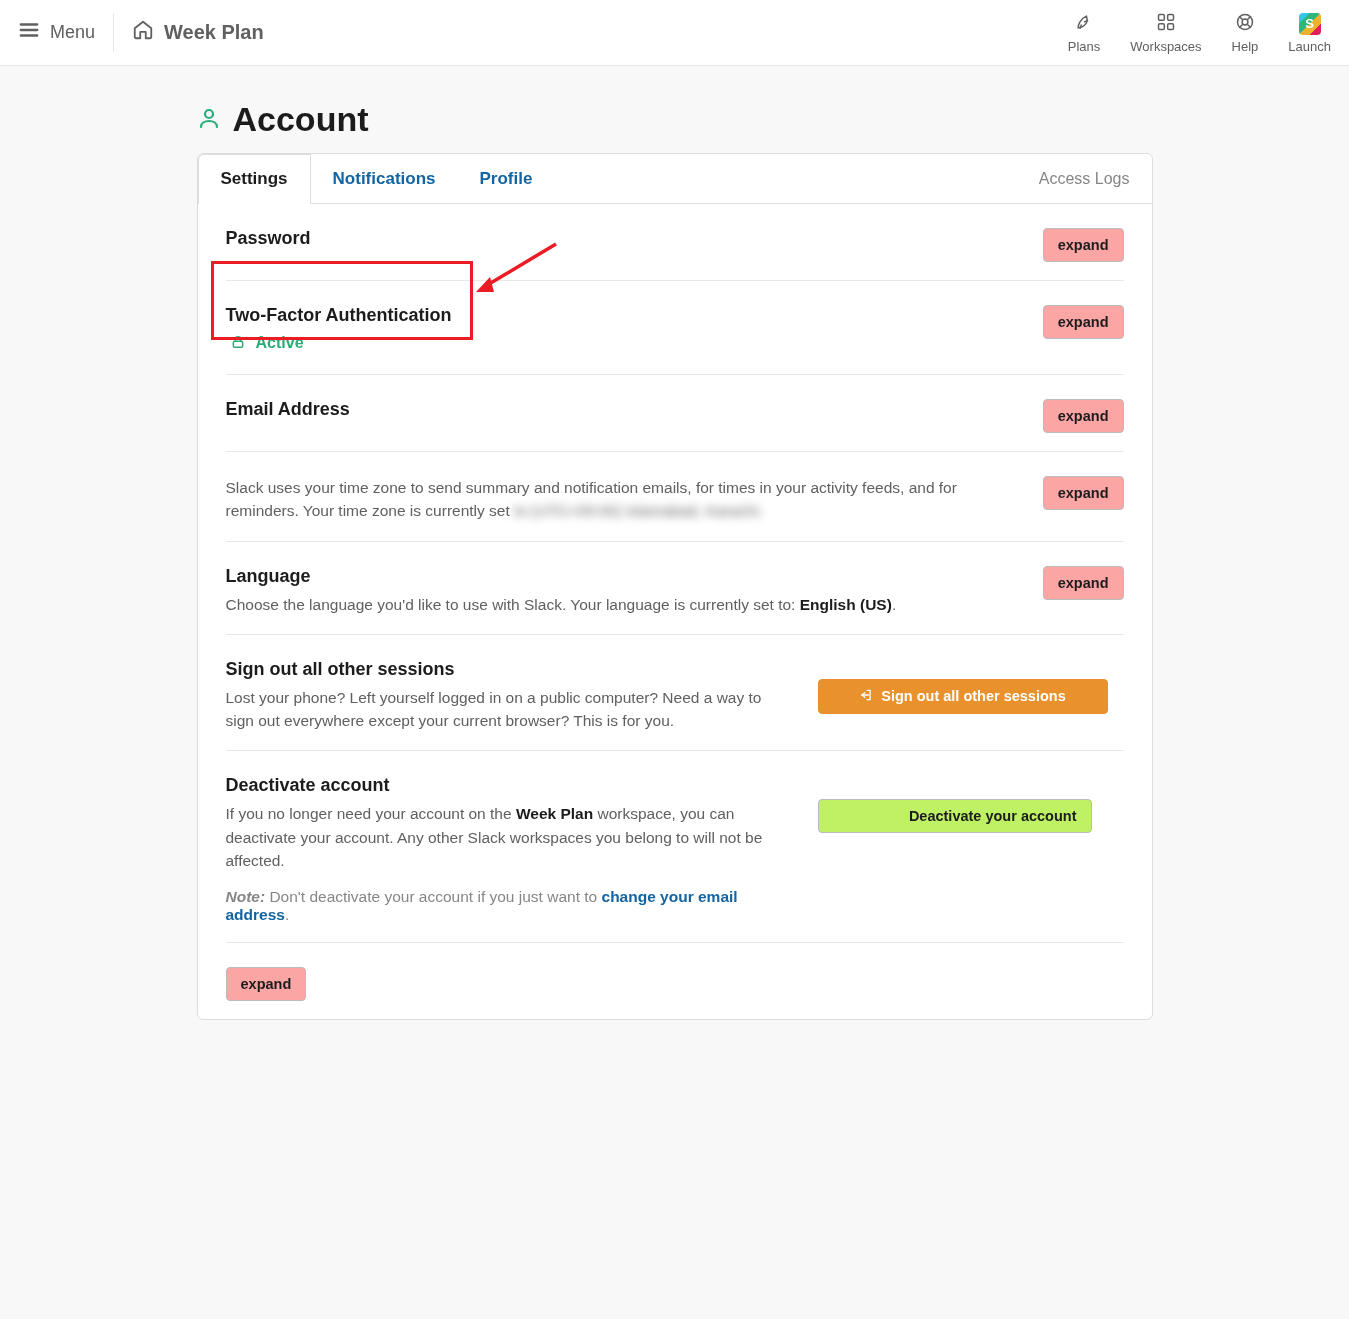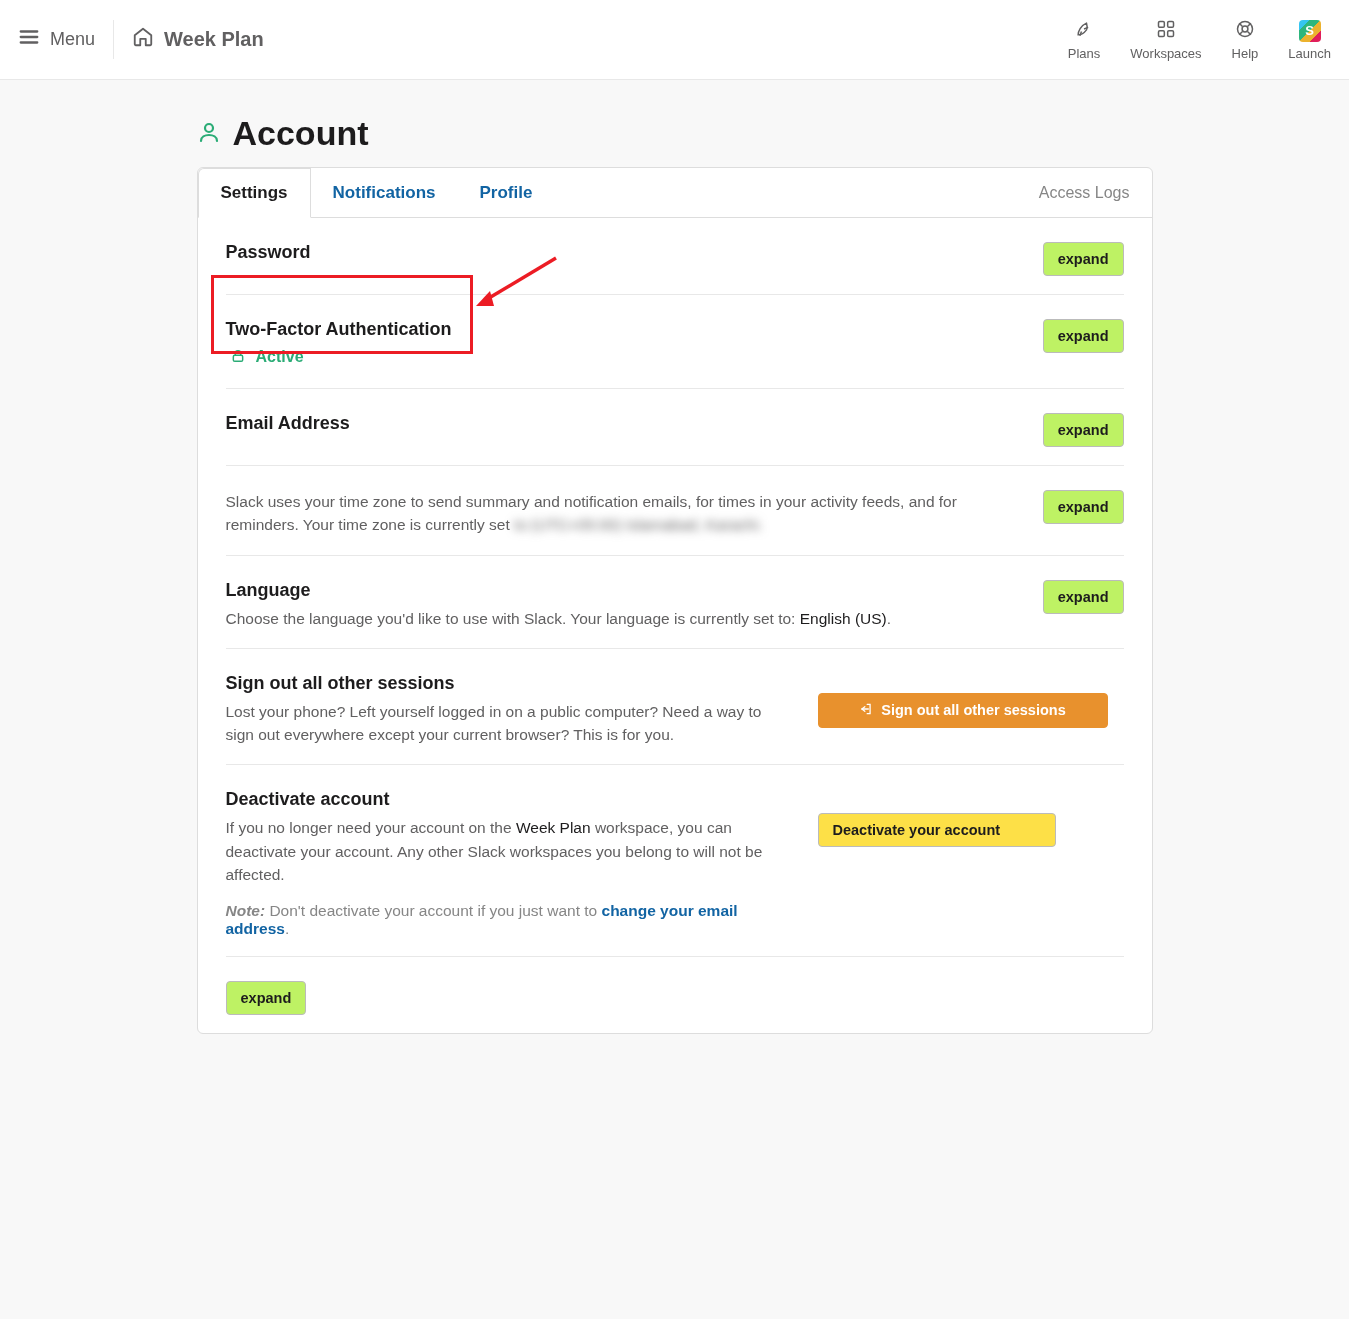--- a/index.html
+++ b/index.html
@@ -2,21 +2,21 @@
 <html><head>
   <meta charset="utf-8">
   <style>
     * { margin: 0; padding: 0; box-sizing: border-box; font-family: -apple-system, "Segoe UI", "Helvetica Neue", Arial, sans-serif; }
     body { background: #f8f8f8; color: #1d1c1d; width: 1349px; }
 
     
     .topbar {
       background: #fff;
       border-bottom: 1px solid #e8e8e8;
-      height: 80px;
+      height: 66px;
       display: flex;
       align-items: center;
       padding: 0 18px 0 12px;
     }
     .menu-btn {
       display: flex;
       align-items: center;
       color: #616061;
       font-size: 18px;
       gap: 10px;
@@ -63,35 +63,35 @@
     .tab.access { margin-left: auto; color: #868686; font-weight: 400; font-size: 16px; }
 
     .content { padding: 0 28px; }
     .section { padding: 24px 0 18px; border-bottom: 1px solid #e8e8e8; }
     .section:last-child { border-bottom: none; }
     .section.no-divider { border-bottom: none; }
     .section-row { display: flex; align-items: flex-start; gap: 32px; }
     .section-main { flex: 1; min-width: 0; }
     .section-title { font-size: 18px; font-weight: 900; margin-bottom: 6px; }
     .section-desc { font-size: 15.5px; color: #616061; line-height: 1.5; }
-    .section-desc .bold { color: #1d1c1d; font-weight: 400; }
+    .section-desc .bold { color: #1d1c1d; font-weight: 700; }
     .blur { filter: blur(5px); display: inline-block; }
 
     .status-active {
       display: flex; align-items: flex-start; gap: 10px;
       color: #2BAC76; font-weight: 700; font-size: 16px;
       padding: 2px 0 2px 4px;
     }
     .status-active svg { width: 16px; height: 16px; }
 
     .btn { font-size: 14.5px; font-weight: 700; padding: 8px 14px; border-radius: 4px; cursor: pointer; white-space: nowrap; }
-    .btn-expand { background: #bef264; border: 1px solid #bbb; color: #1d1c1d; min-width: 72px; }
+    .btn-expand { background: #fca5a5; border: 1px solid #bbb; color: #1d1c1d; min-width: 72px; }
     .btn-warn { background: #e8912d; border: 1px solid #e8912d; color: #fff; display: inline-flex; align-items: center; gap: 8px; }
     .btn-warn svg { width: 14px; height: 14px; }
-    .btn-outline-wide { background: #fde047; border: 1px solid #bbb; color: #1d1c1d; width: 238px; text-align: left; }
+    .btn-outline-wide { background: #bef264; border: 1px solid #bbb; color: #1d1c1d; width: 274px; text-align: right; }
 
     .right-actions-wide { width: 290px; display: flex; flex-direction: column; align-items: stretch; }
 
     .note-line { margin-top: 16px; font-size: 15.5px; color: #868686; }
     .note-line .label { font-weight: 700; font-style: italic; }
     .link { color: #1264a3; font-weight: 700; cursor: pointer; }
 
     
     .annotation-box {
       position: absolute;

